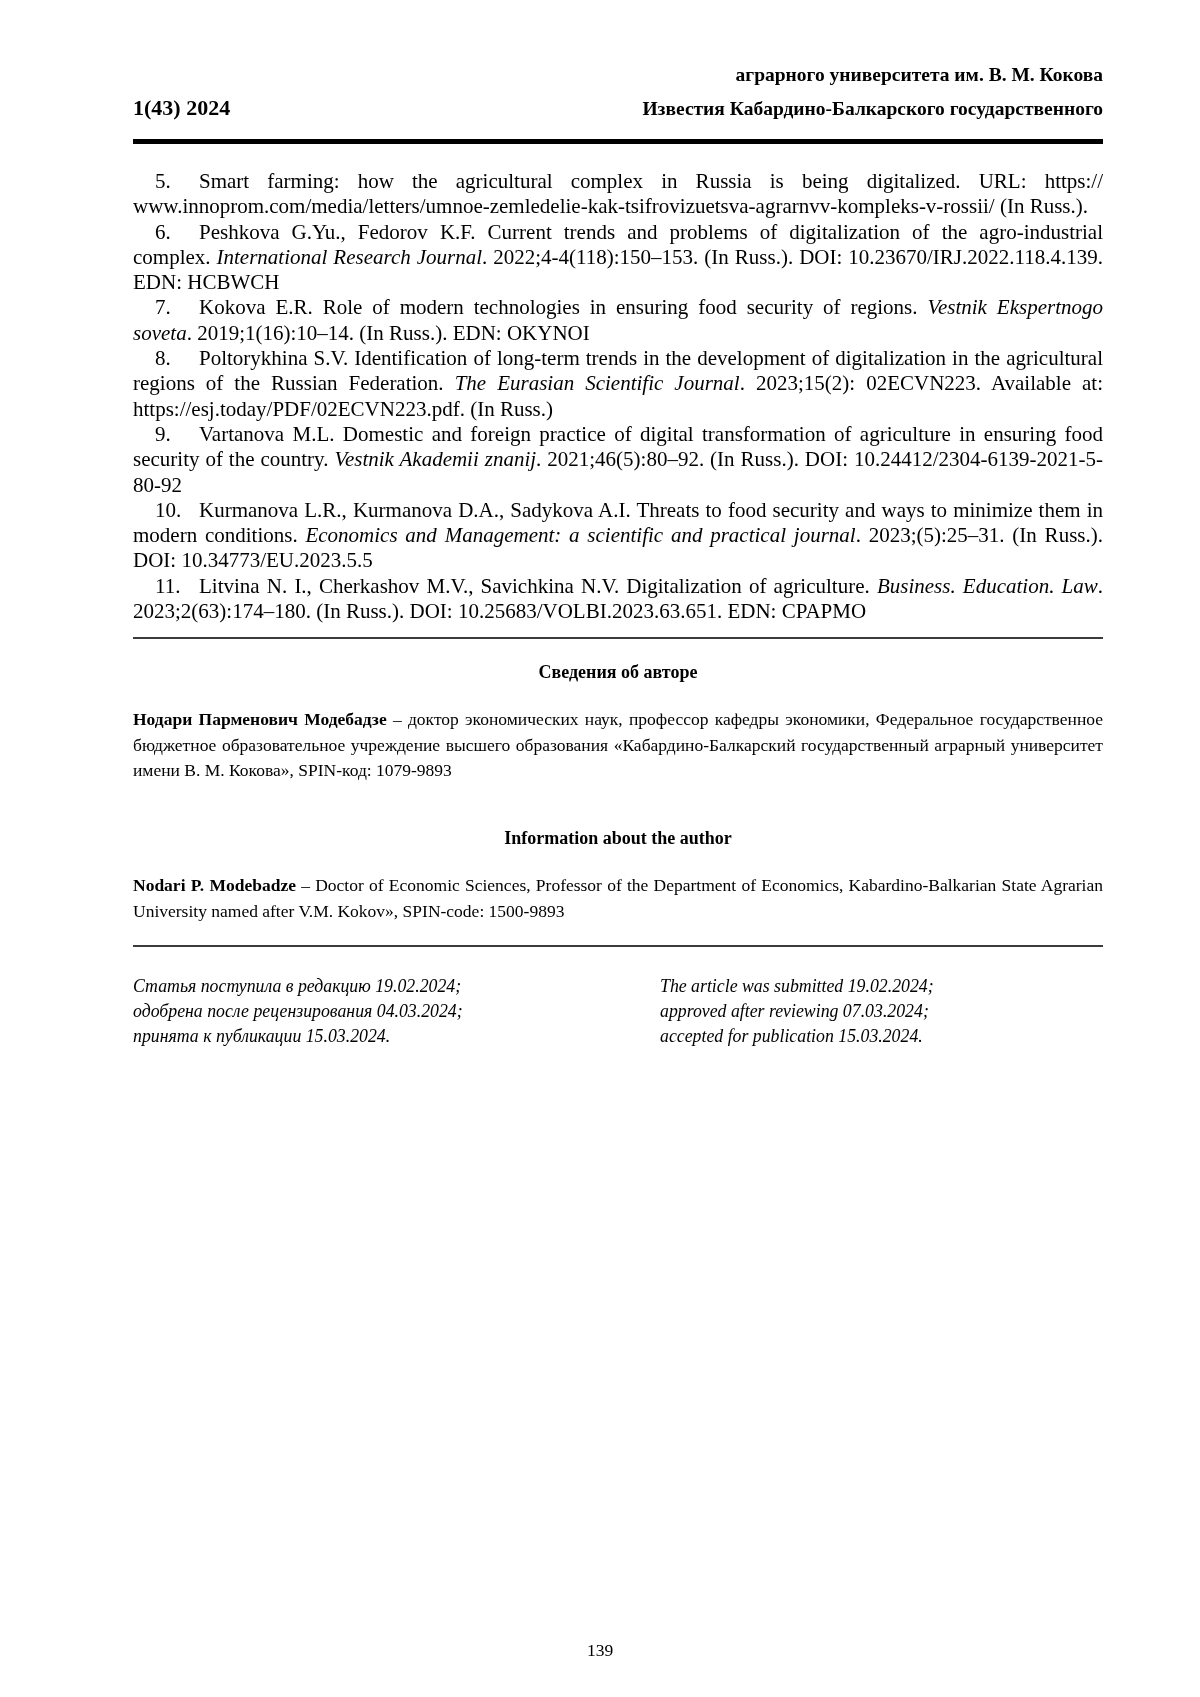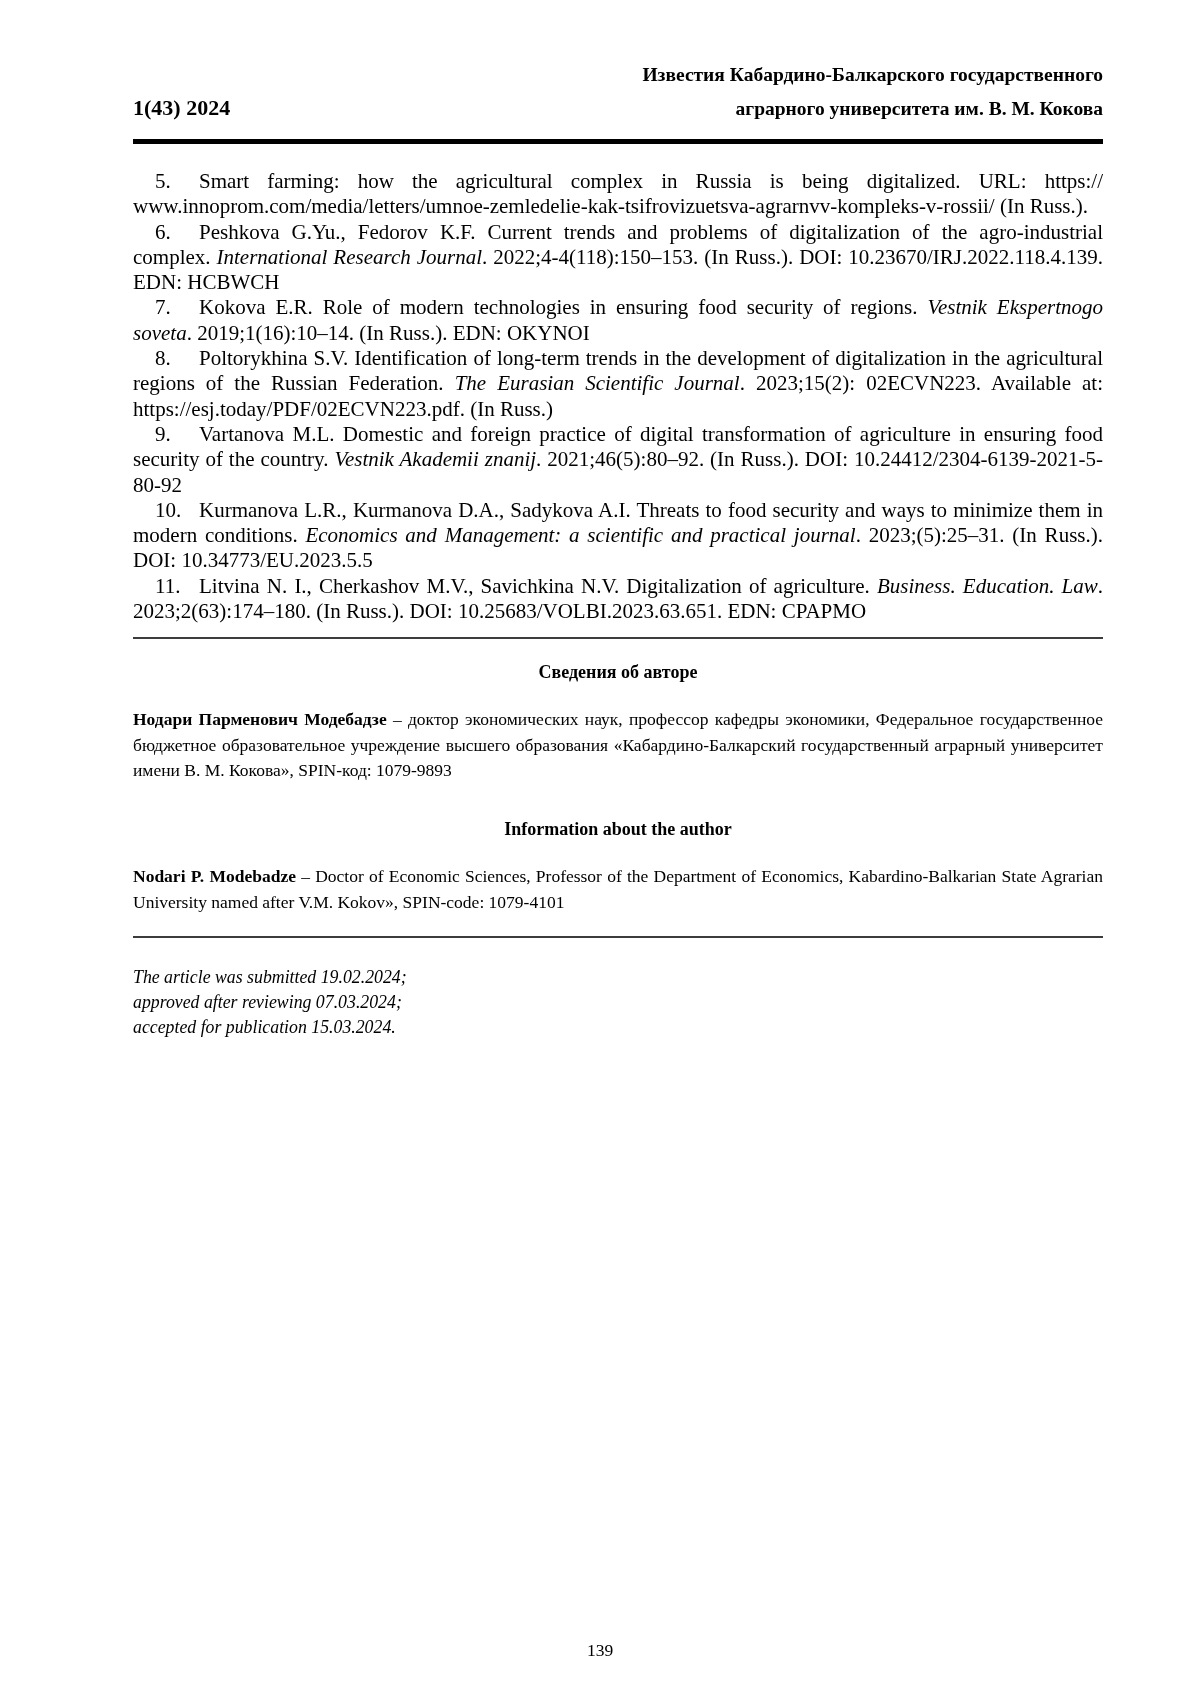--- a/index.html
+++ b/index.html
@@ -62,21 +62,21 @@
     width: 44px;
     text-indent: 0;
   }
   
   .section-heading {
     margin-top: 23px;
     text-align: center;
     font-size: 18px;
     font-weight: bold;
   }
-  .section-heading.en { margin-top: 36px; }
+  .section-heading.en { margin-top: 45px; }
   .author-para {
     margin-top: 24px;
     text-align: justify;
     font-size: 17.5px;
     line-height: 25.3px;
     overflow-wrap: break-word;
   }
   
   .dates {
     margin-top: 27px;
@@ -99,22 +99,22 @@
 </style>
 </head>
 <body>
 
 <div class="page">
   <div class="content">
 
     <div class="header">
       <div class="issue">1(43) 2024</div>
       <div class="journal-title">
+        <div>аграрного университета им. В. М. Кокова</div>
         <div>Известия Кабардино-Балкарского государственного</div>
-        <div>аграрного университета им. В. М. Кокова</div>
       </div>
     </div>
 
     <div class="rule-thick"></div>
 
     <div class="refs">
       <p class="ref"><span class="ref-num">5.</span><span>Smart farming: how the agricultural complex in Russia is being digitalized. URL: https:// www.innoprom.com/media/letters/umnoe-zemledelie-kak-tsifrovizuetsva-agrarnvv-kompleks-v-rossii/ (In Russ.).</span><i></i><span></span></p>
       <p class="ref"><span class="ref-num">6.</span><span>Peshkova G.Yu., Fedorov K.F. Current trends and problems of digitalization of the agro-industrial complex. </span><i>International Research Journal</i><span>. 2022;4-4(118):150–153. (In Russ.). DOI: 10.23670/IRJ.2022.118.4.139. EDN: HCBWCH</span></p>
       <p class="ref"><span class="ref-num">7.</span><span>Kokova E.R. Role of modern technologies in ensuring food security of regions. </span><i>Vestnik Ekspertnogo soveta</i><span>. 2019;1(16):10–14. (In Russ.). EDN: OKYNOI</span></p>
       <p class="ref"><span class="ref-num">8.</span><span>Poltorykhina S.V. Identification of long-term trends in the development of digitalization in the agricultural regions of the Russian Federation. </span><i>The Eurasian Scientific Journal</i><span>. 2023;15(2): 02ECVN223. Available at: https://esj.today/PDF/02ECVN223.pdf. (In Russ.)</span></p>
@@ -122,25 +122,30 @@
       <p class="ref"><span class="ref-num">10.</span><span>Kurmanova L.R., Kurmanova D.A., Sadykova A.I. Threats to food security and ways to minimize them in modern conditions. </span><i>Economics and Management: a scientific and practical journal</i><span>. 2023;(5):25–31. (In Russ.). DOI: 10.34773/EU.2023.5.5</span></p>
       <p class="ref"><span class="ref-num">11.</span><span>Litvina N. I., Cherkashov M.V., Savichkina N.V. Digitalization of agriculture. </span><i>Business. Education. Law</i><span>. 2023;2(63):174–180. (In Russ.). DOI: 10.25683/VOLBI.2023.63.651. EDN: CPAPMO</span></p>
     </div>
 
     <div class="rule-thin rule-after-refs"></div>
 
     <div class="section-heading">Сведения об авторе</div>
     <p class="author-para"><b>Нодари Парменович Модебадзе</b><span> – доктор экономических наук, профессор кафедры экономики, Федеральное государственное бюджетное образовательное учреждение высшего образования «Кабардино-Балкарский государственный аграрный университет имени В. М. Кокова», SPIN-код: 1079-9893</span></p>
 
     <div class="section-heading en">Information about the author</div>
-    <p class="author-para"><b>Nodari P. Modebadze</b><span> – Doctor of Economic Sciences, Professor of the Department of Economics, Kabardino-Balkarian State Agrarian University named after V.M. Kokov», SPIN-code: 1079-4101</span></p>
+    <p class="author-para"><b>Nodari P. Modebadze</b><span> – Doctor of Economic Sciences, Professor of the Department of Economics, Kabardino-Balkarian State Agrarian University named after V.M. Kokov», SPIN-code: 1500-9893</span></p>
 
     <div class="rule-thin rule-after-authors"></div>
 
     <div class="dates">
+      <div class="dates-ru">
+        <div>Статья поступила в редакцию 19.02.2024;</div>
+        <div>одобрена после рецензирования 04.03.2024;</div>
+        <div>принята к публикации 15.03.2024.</div>
+      </div>
       <div class="dates-en">
         <div>The article was submitted 19.02.2024;</div>
         <div>approved after reviewing 07.03.2024;</div>
         <div>accepted for publication 15.03.2024.</div>
       </div>
     </div>
 
   </div>
 
   <div class="page-number">139</div>

